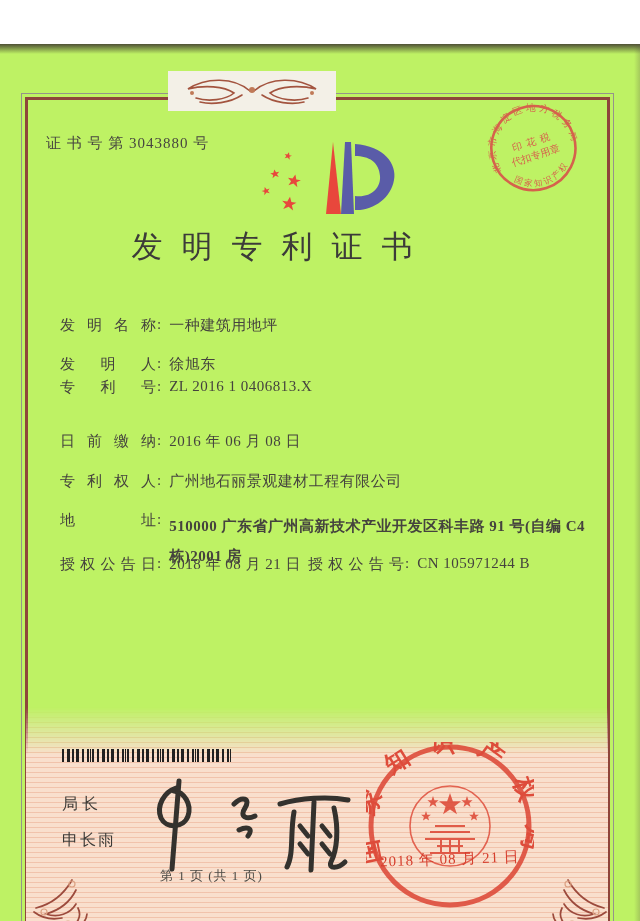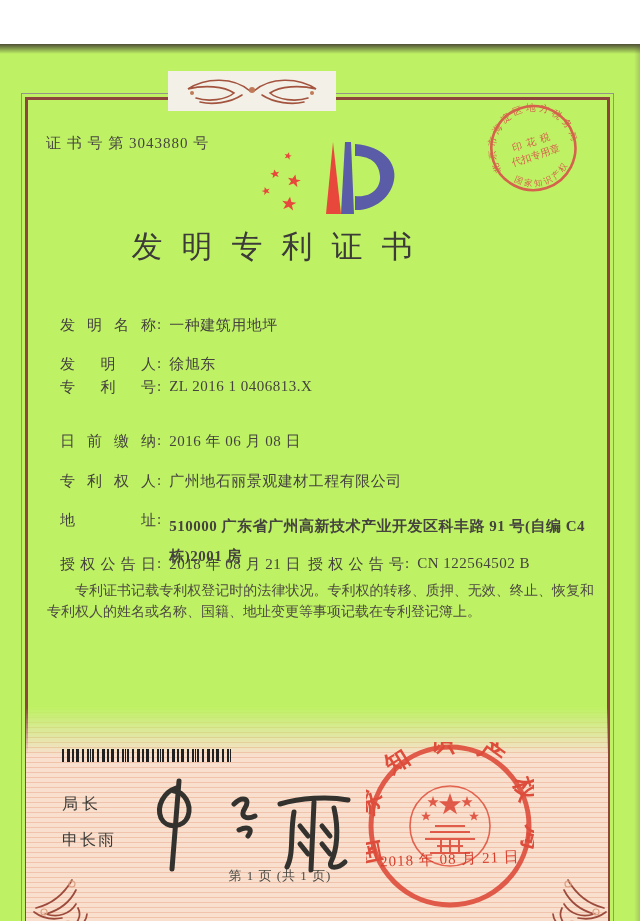--- a/index.html
+++ b/index.html
@@ -53,21 +53,21 @@
   .signer-name{position:absolute;left:62px;top:786px;font-size:16px;color:#3c3a36;letter-spacing:2px;z-index:5;
     font-family:Liberation Mono, monospace;}
   .signature{position:absolute;left:128px;top:732px;z-index:6;}
 
   .seal-issuer{position:absolute;left:366px;top:698px;z-index:7;opacity:.95;}
   .seal-date{position:absolute;left:380px;top:806px;z-index:8;color:#d63f2e;font-size:15px;
     letter-spacing:1px;white-space:nowrap;transform:rotate(-2deg);
     font-family:"Liberation Serif",serif;}
   .seal-tax{position:absolute;left:489px;top:59px;z-index:7;transform:rotate(-18deg);opacity:.92;}
 
-  .footer{position:absolute;left:160px;top:823px;width:240px;text-align:center;font-size:13px;
+  .footer{position:absolute;left:160px;top:823px;width:240px;font-size:13px;
     color:#4c4a45;z-index:5;letter-spacing:1px;}
 
   .ornament-top{position:absolute;left:168px;top:27px;width:168px;height:40px;z-index:10;
     background:#f3f0e7;display:flex;align-items:center;justify-content:center;}
   .corner-orn{position:absolute;z-index:9;}
   .corner-orn.left{left:26px;top:834px;}
   .corner-orn.right{right:26px;top:834px;transform:scaleX(-1);}
 </style>
 </head>
 <body>
@@ -168,27 +168,26 @@
     </div>
     <div class="frow" style="top:428px;">
       <span class="flabel">专利权人</span><span class="colon">:</span><span class="fvalue">广州地石丽景观建材工程有限公司</span>
     </div>
     <div class="frow" style="top:467px;">
       <span class="flabel">地址</span><span class="colon">:</span><span class="fvalue wrap">510000 广东省广州高新技术产业开发区科丰路 91 号(自编 C4 栋)2001 房</span>
     </div>
     <div class="frow" style="top:511px;">
       <span class="flabel">授权公告日</span><span class="colon">:</span><span class="fvalue">2018 年 08 月 21 日</span>
       <span class="grant2">
-        <span class="flabel">授权公告号</span><span class="colon">:</span><span class="fvalue">CN 122564502 B</span>
+        <span class="flabel">授权公告号</span><span class="colon">:</span><span class="fvalue">CN 105971244 B</span>
       </span>
     </div>
   </div>
 
   <div class="paras">
-    <p>专利证书记载专利权登记时的法律状况。专利权的转移、质押、无效、终止、恢复和专利权人的姓名或名称、国籍、地址变更等事项记载在专利登记簿上。</p>
   </div>
 
   <div class="barcode"></div>
 
   <div class="signer-title">局长</div>
   <div class="signer-name">申长雨</div>
   <div class="signature">
     <svg width="230" height="100" viewBox="0 0 230 100">
       <g fill="none" stroke="#34322e" stroke-width="5" stroke-linecap="round" stroke-linejoin="round">
         <path d="M48 12 C36 16 28 30 33 42 C38 53 56 52 60 40 C64 28 56 16 46 15"></path>

